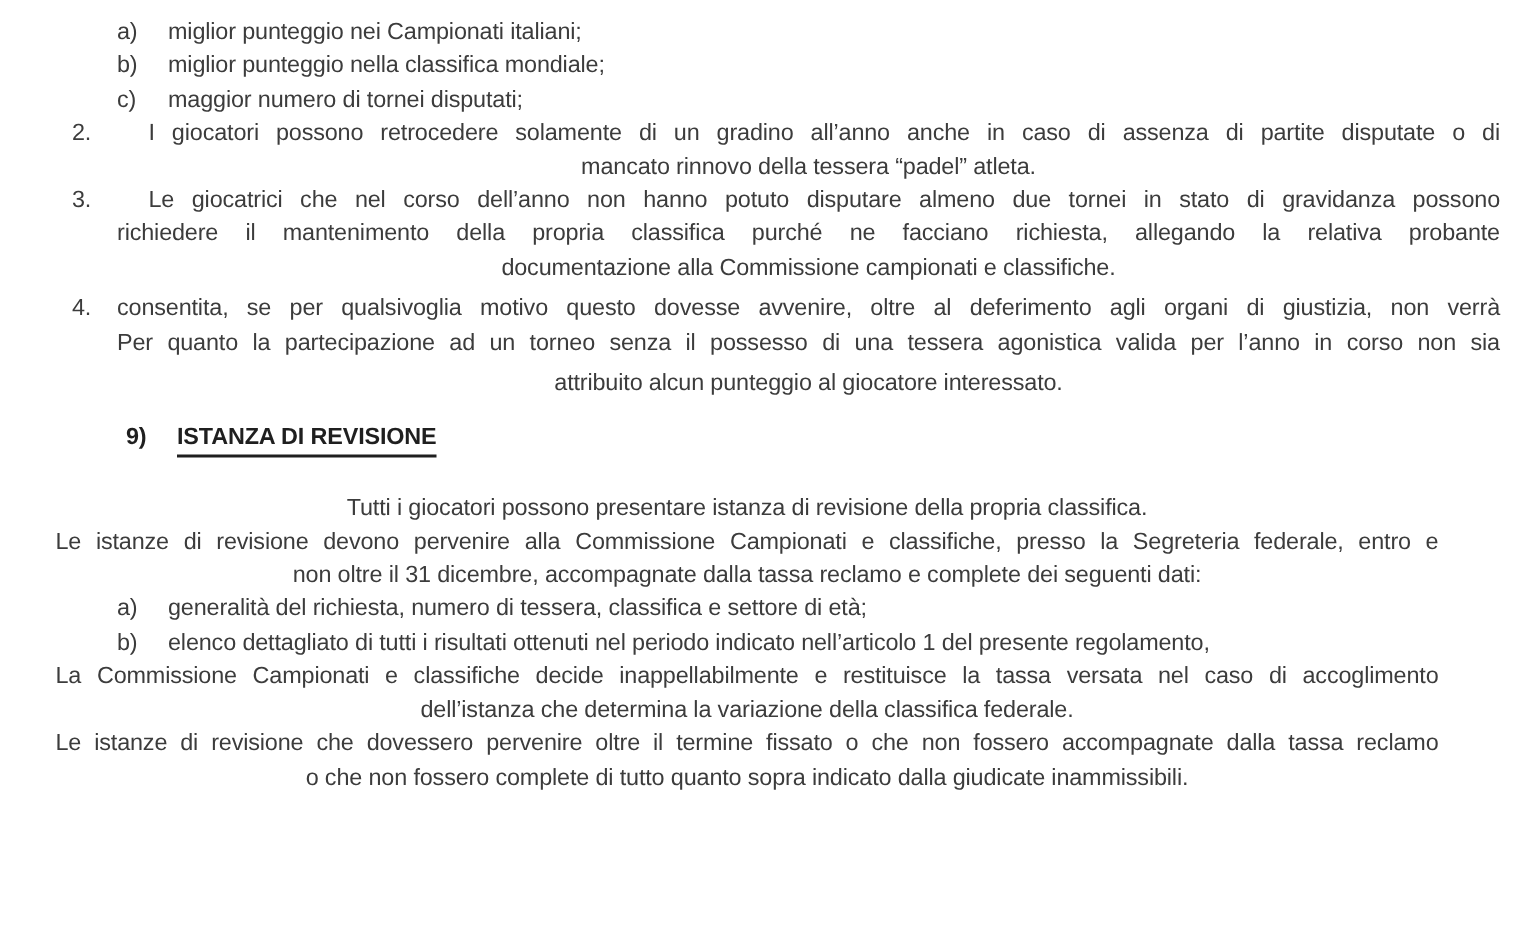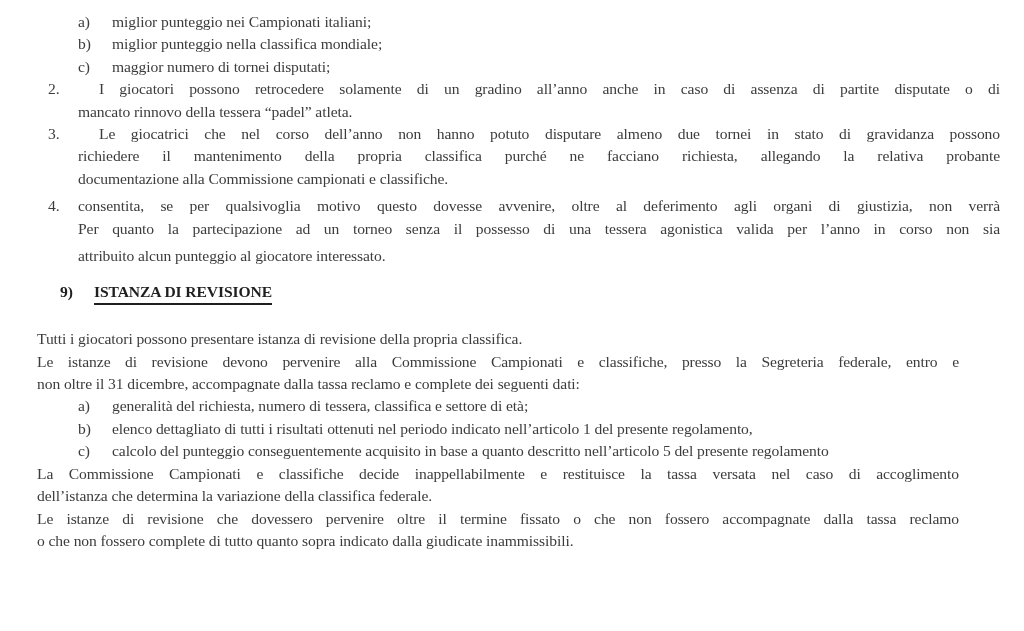--- a/index.html
+++ b/index.html
@@ -2,44 +2,44 @@
 <html><head>
 <meta charset="utf-8">
 <style>
   html,body{margin:0;padding:0;background:#ffffff;}
   .page{
     position:relative;
     width:1024px;
     height:631px;
     background:var(--bg,#ffffff);
     color:var(--txt,#3c3c3c);
-    font-family:Liberation Serif, serif;
+    font-family:Liberation Sans, sans-serif;
     font-size:15.6px;
     letter-spacing:-0.1px;
     line-height:22.4px;
     box-sizing:border-box;
     padding-top:11px;
     overflow:hidden;
   }
   .block{box-sizing:border-box;}
   
   .letter-row{padding-left:78px;padding-right:24px;white-space:nowrap;}
   .letter-row .lab{display:inline-block;width:34px;}
   
   .num-row{position:relative;padding-left:78px;padding-right:24px;}
   .num-row .numlab{position:absolute;left:48px;top:0;line-height:22.4px;}
   .nbody{width:922px;}
   .para-row{padding-left:37px;padding-right:24px;}
   .para-row .pbody{width:922px;}
-  .ln{text-align:left;}
+  .ln{text-align:center;}
   .ln.just{text-align:justify;text-align-last:justify;}
   .ln.ind{text-indent:21px;}
   .ln.gap{margin-top:5.2px;}
   
-  .heading-row{padding-left:60px;margin-top:13px;margin-bottom:23px;font-weight:bold;color:var(--head,#1f1f1f);}
+  .heading-row{padding-left:84px;margin-top:13px;margin-bottom:23px;font-weight:bold;color:var(--head,#1f1f1f);}
   .heading-row .hlab{display:inline-block;width:34px;}
   .heading-row .htxt{display:inline-block;border-bottom:2px solid currentColor;padding-bottom:0px;}
 </style>
 </head>
 <body>
 
 <div class="page" id="page" style="--bg: #ffffff; --txt: #3c3c3c; --head: #1f1f1f;">
     <div class="block letter-row"><span class="lab">a)</span><span class="txt">miglior punteggio nei Campionati italiani;</span></div>
     <div class="block letter-row"><span class="lab">b)</span><span class="txt">miglior punteggio nella classifica mondiale;</span></div>
     <div class="block letter-row"><span class="lab">c)</span><span class="txt">maggior numero di tornei disputati;</span></div>
@@ -73,21 +73,20 @@
       </div>
     </div>
     <div class="block para-row">
       <div class="pbody">
         <div class="ln just">Le istanze di revisione devono pervenire alla Commissione Campionati e classifiche, presso la Segreteria federale, entro e</div>
         <div class="ln">non oltre il 31 dicembre, accompagnate dalla tassa reclamo e complete dei seguenti dati:</div>
       </div>
     </div>
     <div class="block letter-row"><span class="lab">a)</span><span class="txt">generalità del richiesta, numero di tessera, classifica e settore di età;</span></div>
     <div class="block letter-row"><span class="lab">b)</span><span class="txt">elenco dettagliato di tutti i risultati ottenuti nel periodo indicato nell’articolo 1 del presente regolamento,</span></div>
-    <div class="block letter-row"><span class="lab">c)</span><span class="txt">calcolo del punteggio conseguentemente acquisito in base a quanto descritto nell’articolo 5 del presente regolamento</span></div>
     <div class="block para-row">
       <div class="pbody">
         <div class="ln just">La Commissione Campionati e classifiche decide inappellabilmente e restituisce la tassa versata nel caso di accoglimento</div>
         <div class="ln">dell’istanza che determina la variazione della classifica federale.</div>
       </div>
     </div>
     <div class="block para-row">
       <div class="pbody">
         <div class="ln just">Le istanze di revisione che dovessero pervenire oltre il termine fissato o che non fossero accompagnate dalla tassa reclamo</div>
         <div class="ln">o che non fossero complete di tutto quanto sopra indicato dalla giudicate inammissibili.</div>

